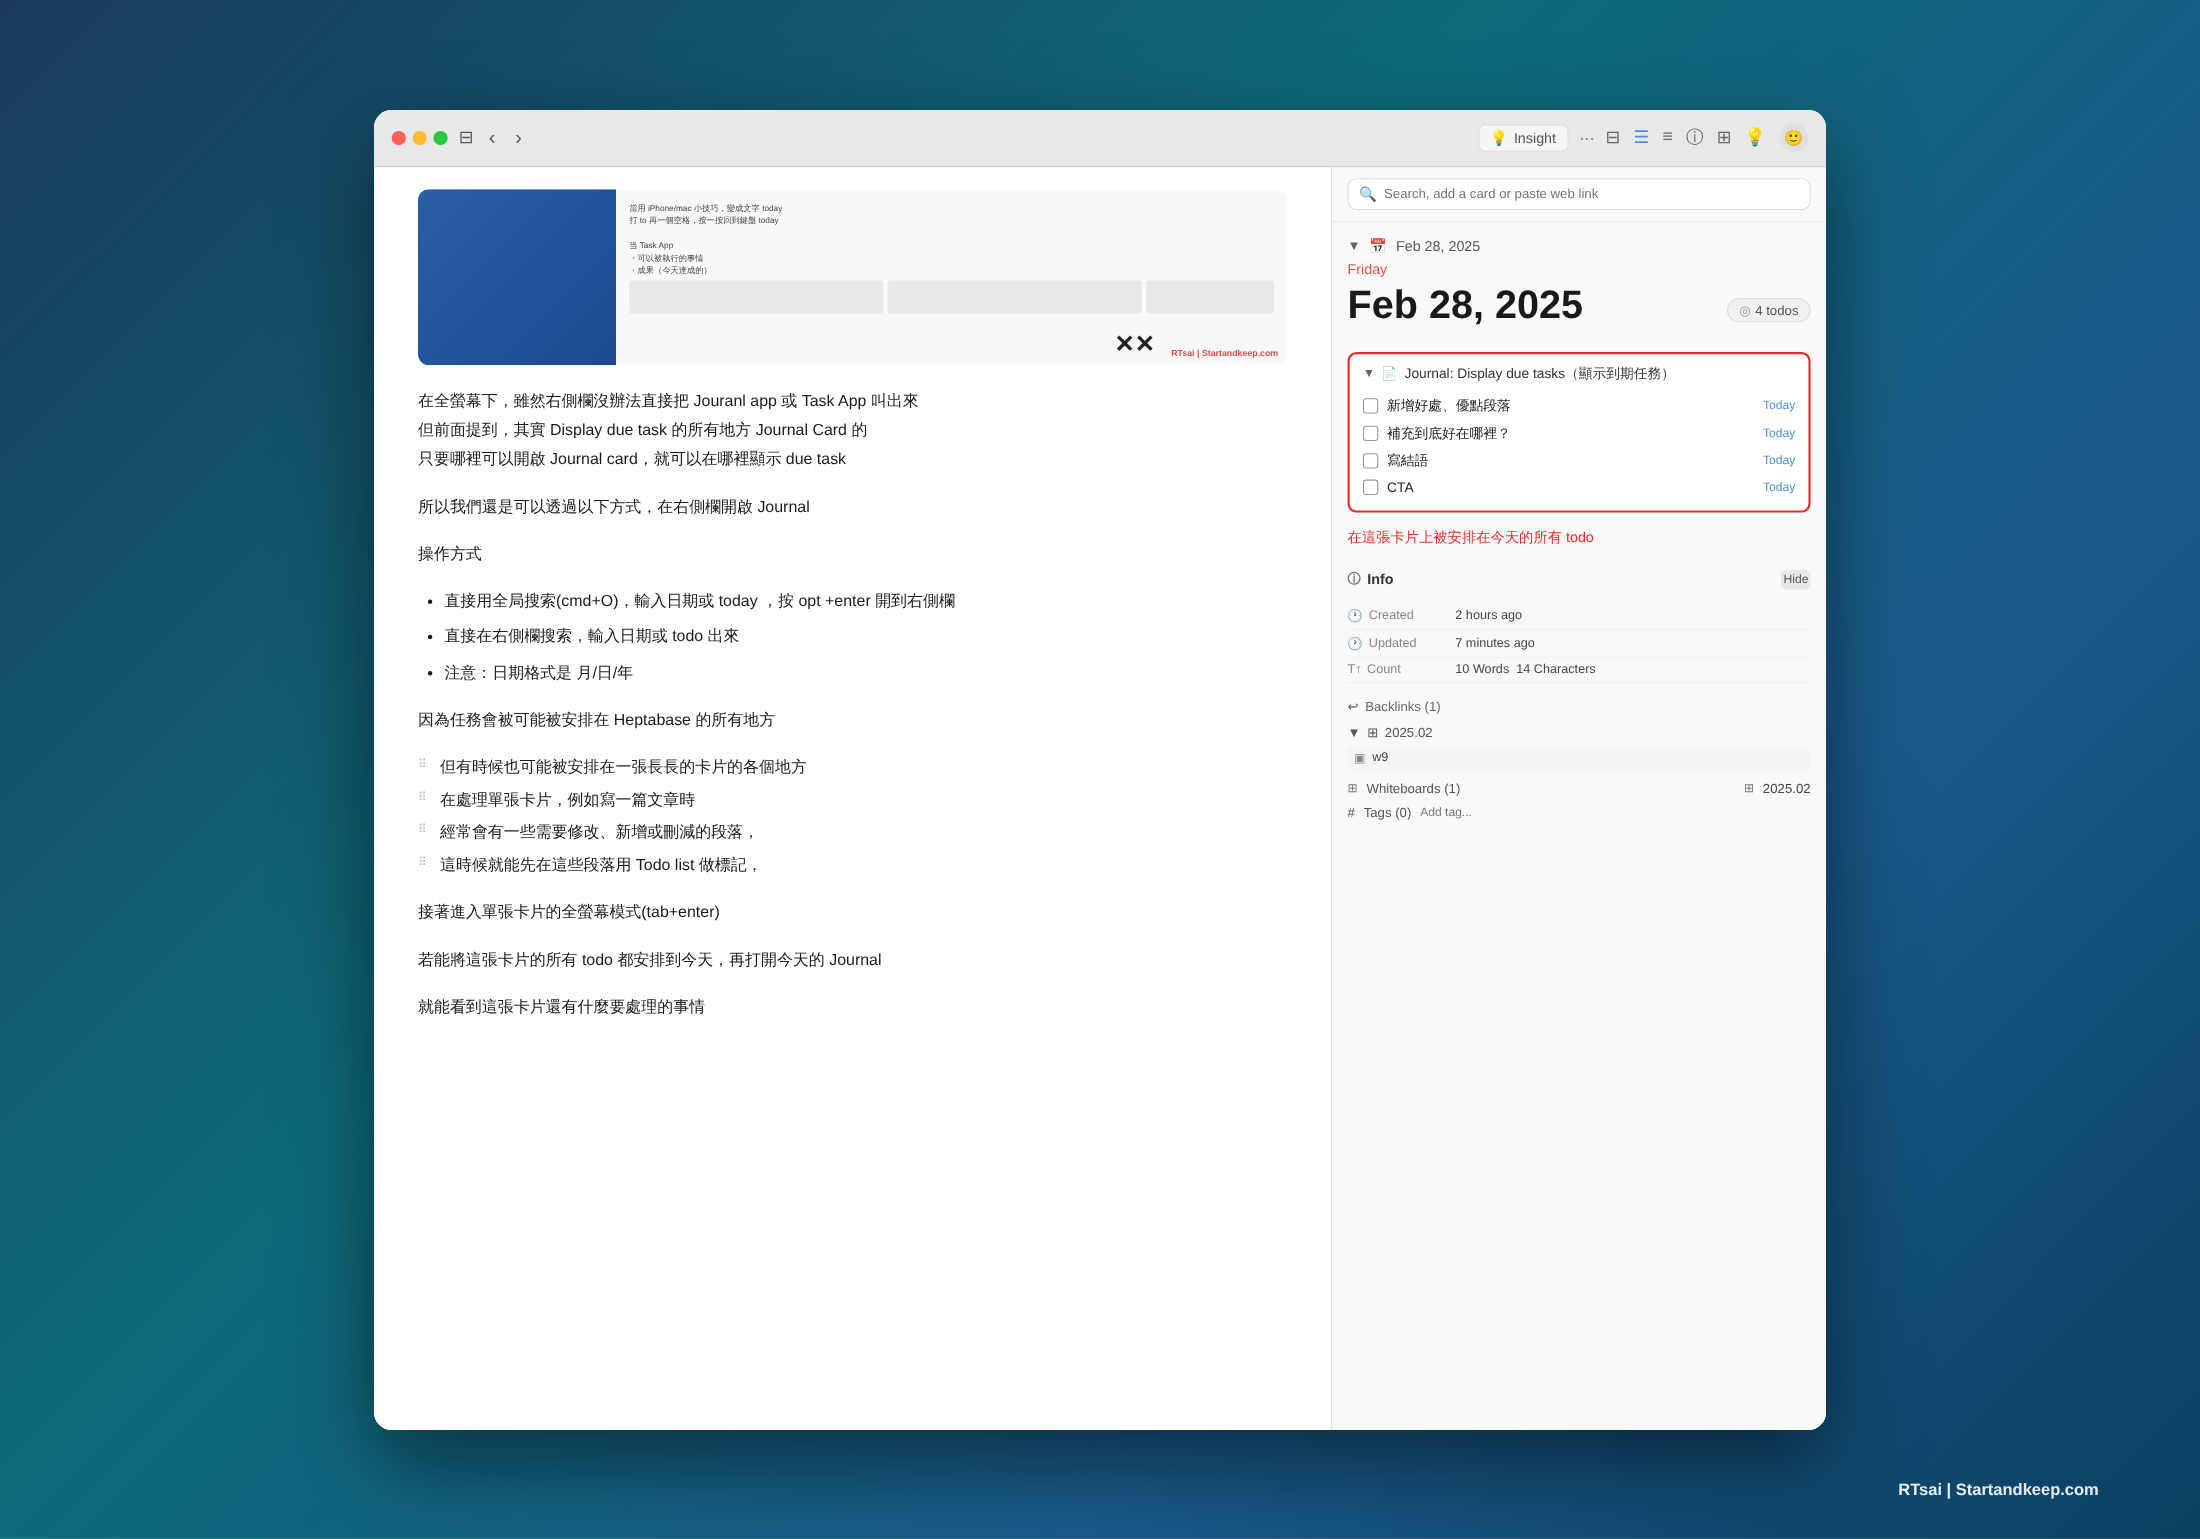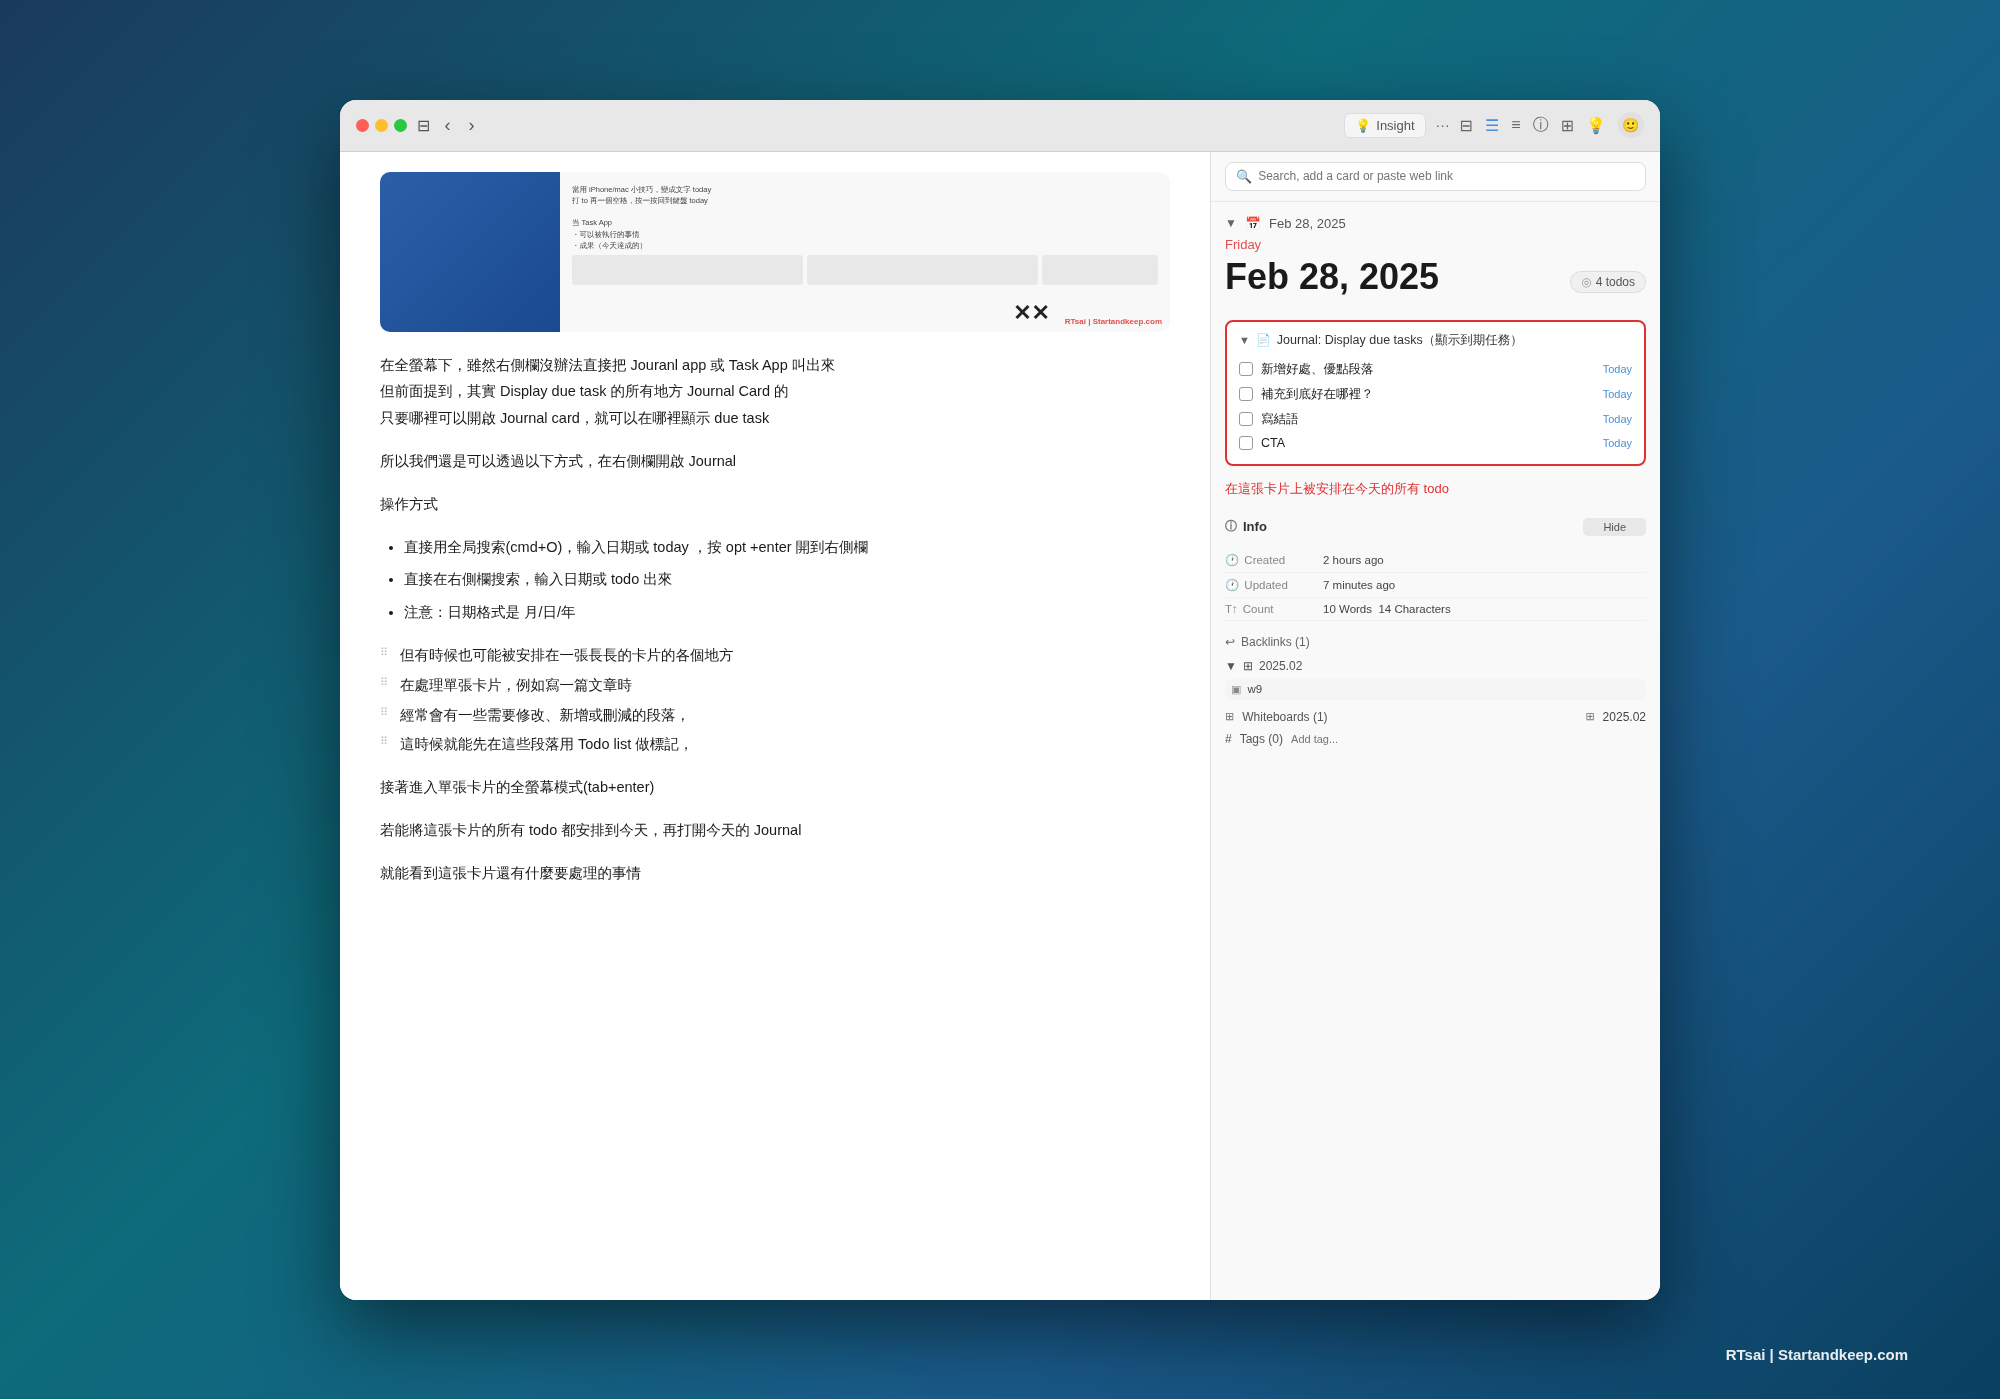--- a/index.html
+++ b/index.html
@@ -313,21 +313,21 @@
       gap: 6px;
       font-size: 13px;
       font-weight: 600;
       color: #333;
     }
     .info-icon { color: #777; font-size: 12px; }
     .hide-btn {
       background: #e8e8e8;
       border: none;
       border-radius: 5px;
-      padding: 3px 20px;
+      padding: 3px 2px;
       font-size: 11px;
       color: #555;
       cursor: pointer;
     }
     .info-row {
       display: flex;
       align-items: center;
       gap: 8px;
       padding: 5px 0;
       border-bottom: 1px solid #f0f0f0;
@@ -494,20 +494,21 @@
               <span>但前面提到，其實 Display due task 的所有地方 Journal Card 的</span><br>
               <span>只要哪裡可以開啟 Journal card，就可以在哪裡顯示 due task</span>
             </p>
             <p>所以我們還是可以透過以下方式，在右側欄開啟 Journal</p>
             <p>操作方式</p>
             <ul>
               <li>直接用全局搜索(cmd+O)，輸入日期或 today ，按 opt +enter 開到右側欄</li>
               <li>直接在右側欄搜索，輸入日期或 todo 出來</li>
               <li>注意：日期格式是 月/日/年</li>
             </ul>
+            <p>因為任務會被可能被安排在 Heptabase 的所有地方</p>
             <div class="line-with-handle" style="position:relative; padding-left:20px; margin-bottom:3px;">
               <span class="drag-handles" style="left:0;">⠿</span>
               <span>但有時候也可能被安排在一張長長的卡片的各個地方</span>
             </div>
             <div class="line-with-handle" style="position:relative; padding-left:20px; margin-bottom:3px;">
               <span class="drag-handles" style="left:0;">⠿</span>
               <span>在處理單張卡片，例如寫一篇文章時</span>
             </div>
             <div class="line-with-handle" style="position:relative; padding-left:20px; margin-bottom:3px;">
               <span class="drag-handles" style="left:0;">⠿</span>

